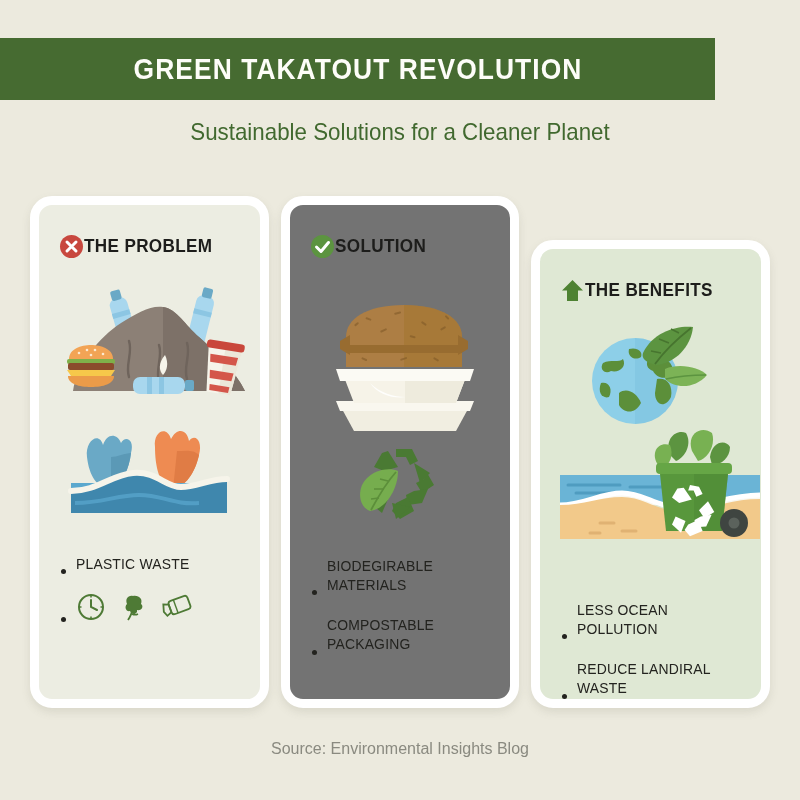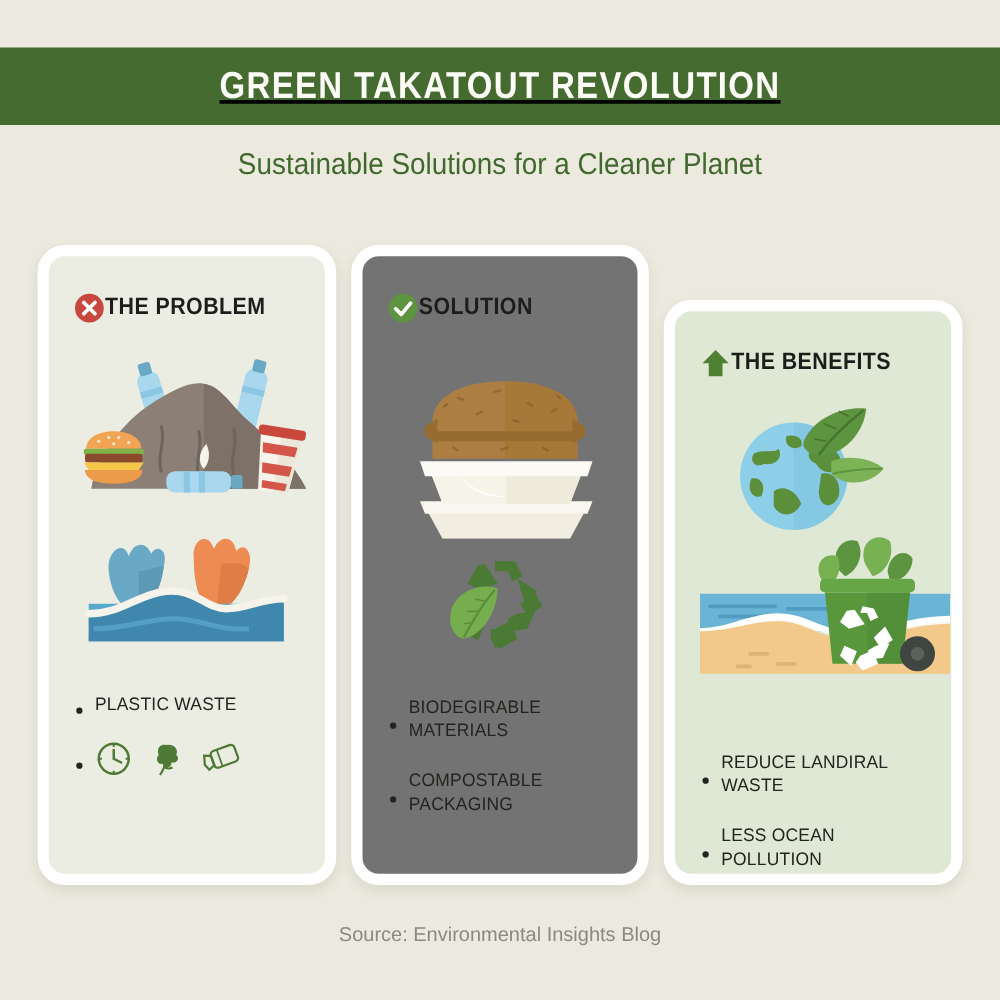--- a/index.html
+++ b/index.html
@@ -9,23 +9,23 @@
     background:#eceade;
     font-family:"Liberation Sans", sans-serif;
     overflow:hidden;
     position:relative;
   }
 
   
   .title-band {
     position:absolute;
     left:0; top:38px;
-    width:800px; height:62px;
+    width:715px; height:62px;
     background:#466b31;
-    display:flex; align-items:center; justify-content:center;text-decoration:underline;
+    display:flex; align-items:center; justify-content:center;
   }
   .title-band .title {
     color:#fdfdf8;
     font-size:30px;
     font-weight:bold;
     letter-spacing:1.2px;
     transform:scaleX(0.88);
     white-space:nowrap;
   }
   .subtitle {
@@ -74,21 +74,21 @@
 
   
   .bullets { position:absolute; left:22px; right:14px; }
   .problem  .bullets { top:350px; }
   .solution .bullets { top:352px; }
   .benefits .bullets { top:352px; }
 
   .bullet {
     display:flex; gap:10px;
     margin-bottom:21px;
-    align-items:center;
+    align-items:flex-end;
   }
   .dot {
     flex:0 0 auto;
     width:5px; height:5px; border-radius:50%;
     background:#23231f;
     margin-top:8px;
   }
   .btext {
     font-size:14.5px; color:#23231f;
     line-height:1.32;
@@ -363,23 +363,23 @@
         </g>
 
         <circle cx="174" cy="96" r="14" fill="#3f4541"></circle>
         <circle cx="174" cy="96" r="5.5" fill="#5b625c"></circle>
       </svg>
     </div>
 
     <div class="bullets">
       <div class="bullet">
         <span class="dot"></span>
+        <span class="btext">LESS OCEAN POLLUTION</span>
+      </div>
+      <div class="bullet">
+        <span class="dot"></span>
         <span class="btext">REDUCE LANDIRAL WASTE</span>
-      </div>
-      <div class="bullet">
-        <span class="dot"></span>
-        <span class="btext">LESS OCEAN POLLUTION</span>
       </div>
     </div>
   </div>
 </div>
 
 <div class="footer">Source: Environmental Insights Blog</div>
 
 </body></html>

